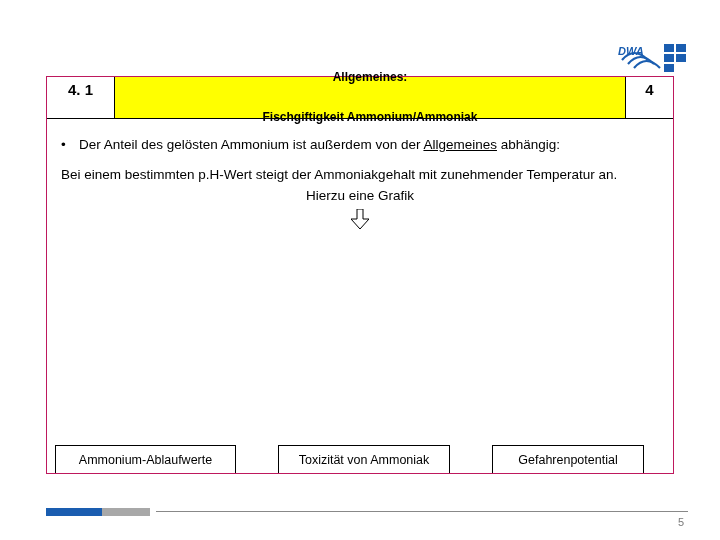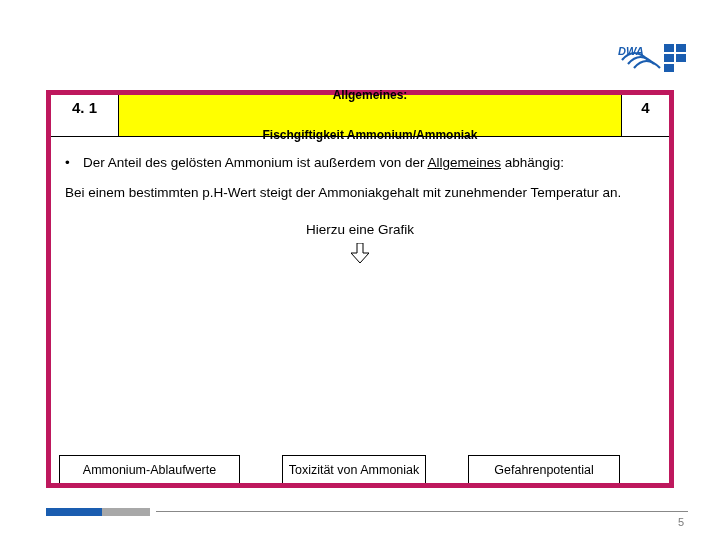--- a/index.html
+++ b/index.html
@@ -12,25 +12,25 @@
   }
   .logo {
     position: absolute;
     top: 40px;
     right: 32px;
     width: 70px;
     height: 36px;
   }
   .content-box {
     position: absolute;
-    top: 90px;
+    top: 76px;
     left: 46px;
     width: 628px;
     height: 398px;
-    border: 5px solid #be185d;
+    border: 1px solid #be185d;
   }
   .header-row {
     display: flex;
     height: 42px;
     border-bottom: 1px solid #000;
   }
   .header-left {
     width: 68px;
     border-right: 1px solid #000;
     display: flex;
@@ -70,21 +70,21 @@
     position: relative;
     height: calc(100% - 42px);
   }
   .bullet-row {
     display: flex;
     align-items: baseline;
     margin-bottom: 14px;
   }
   .bullet { width: 18px; flex-shrink: 0; }
   .underline { text-decoration: underline; }
-  .para { margin-bottom: 20px; line-height: 1.35; }
+  .para { margin-bottom: 4px; line-height: 1.35; }
   .grafik-label {
     text-align: center;
     font-size: 13.5px;
     margin-top: 0;
   }
   .arrow-down {
     display: block;
     margin: 6px auto 0 auto;
     width: 18px;
     height: 20px;
@@ -99,21 +99,21 @@
   }
   .bottom-box {
     border: 1px solid #000;
     border-bottom: none;
     display: flex;
     align-items: center;
     justify-content: center;
     font-size: 12.5px;
   }
   .bb1 { width: 181px; margin-left: 8px; }
-  .bb2 { width: 144px; margin-left: 42px; }
+  .bb2 { width: 172px; margin-left: 42px; }
   .bb3 { width: 152px; margin-left: 42px; }
   .footer {
     position: absolute;
     bottom: 20px;
     left: 46px;
     right: 32px;
     height: 18px;
   }
   .footer-bars {
     position: absolute;

